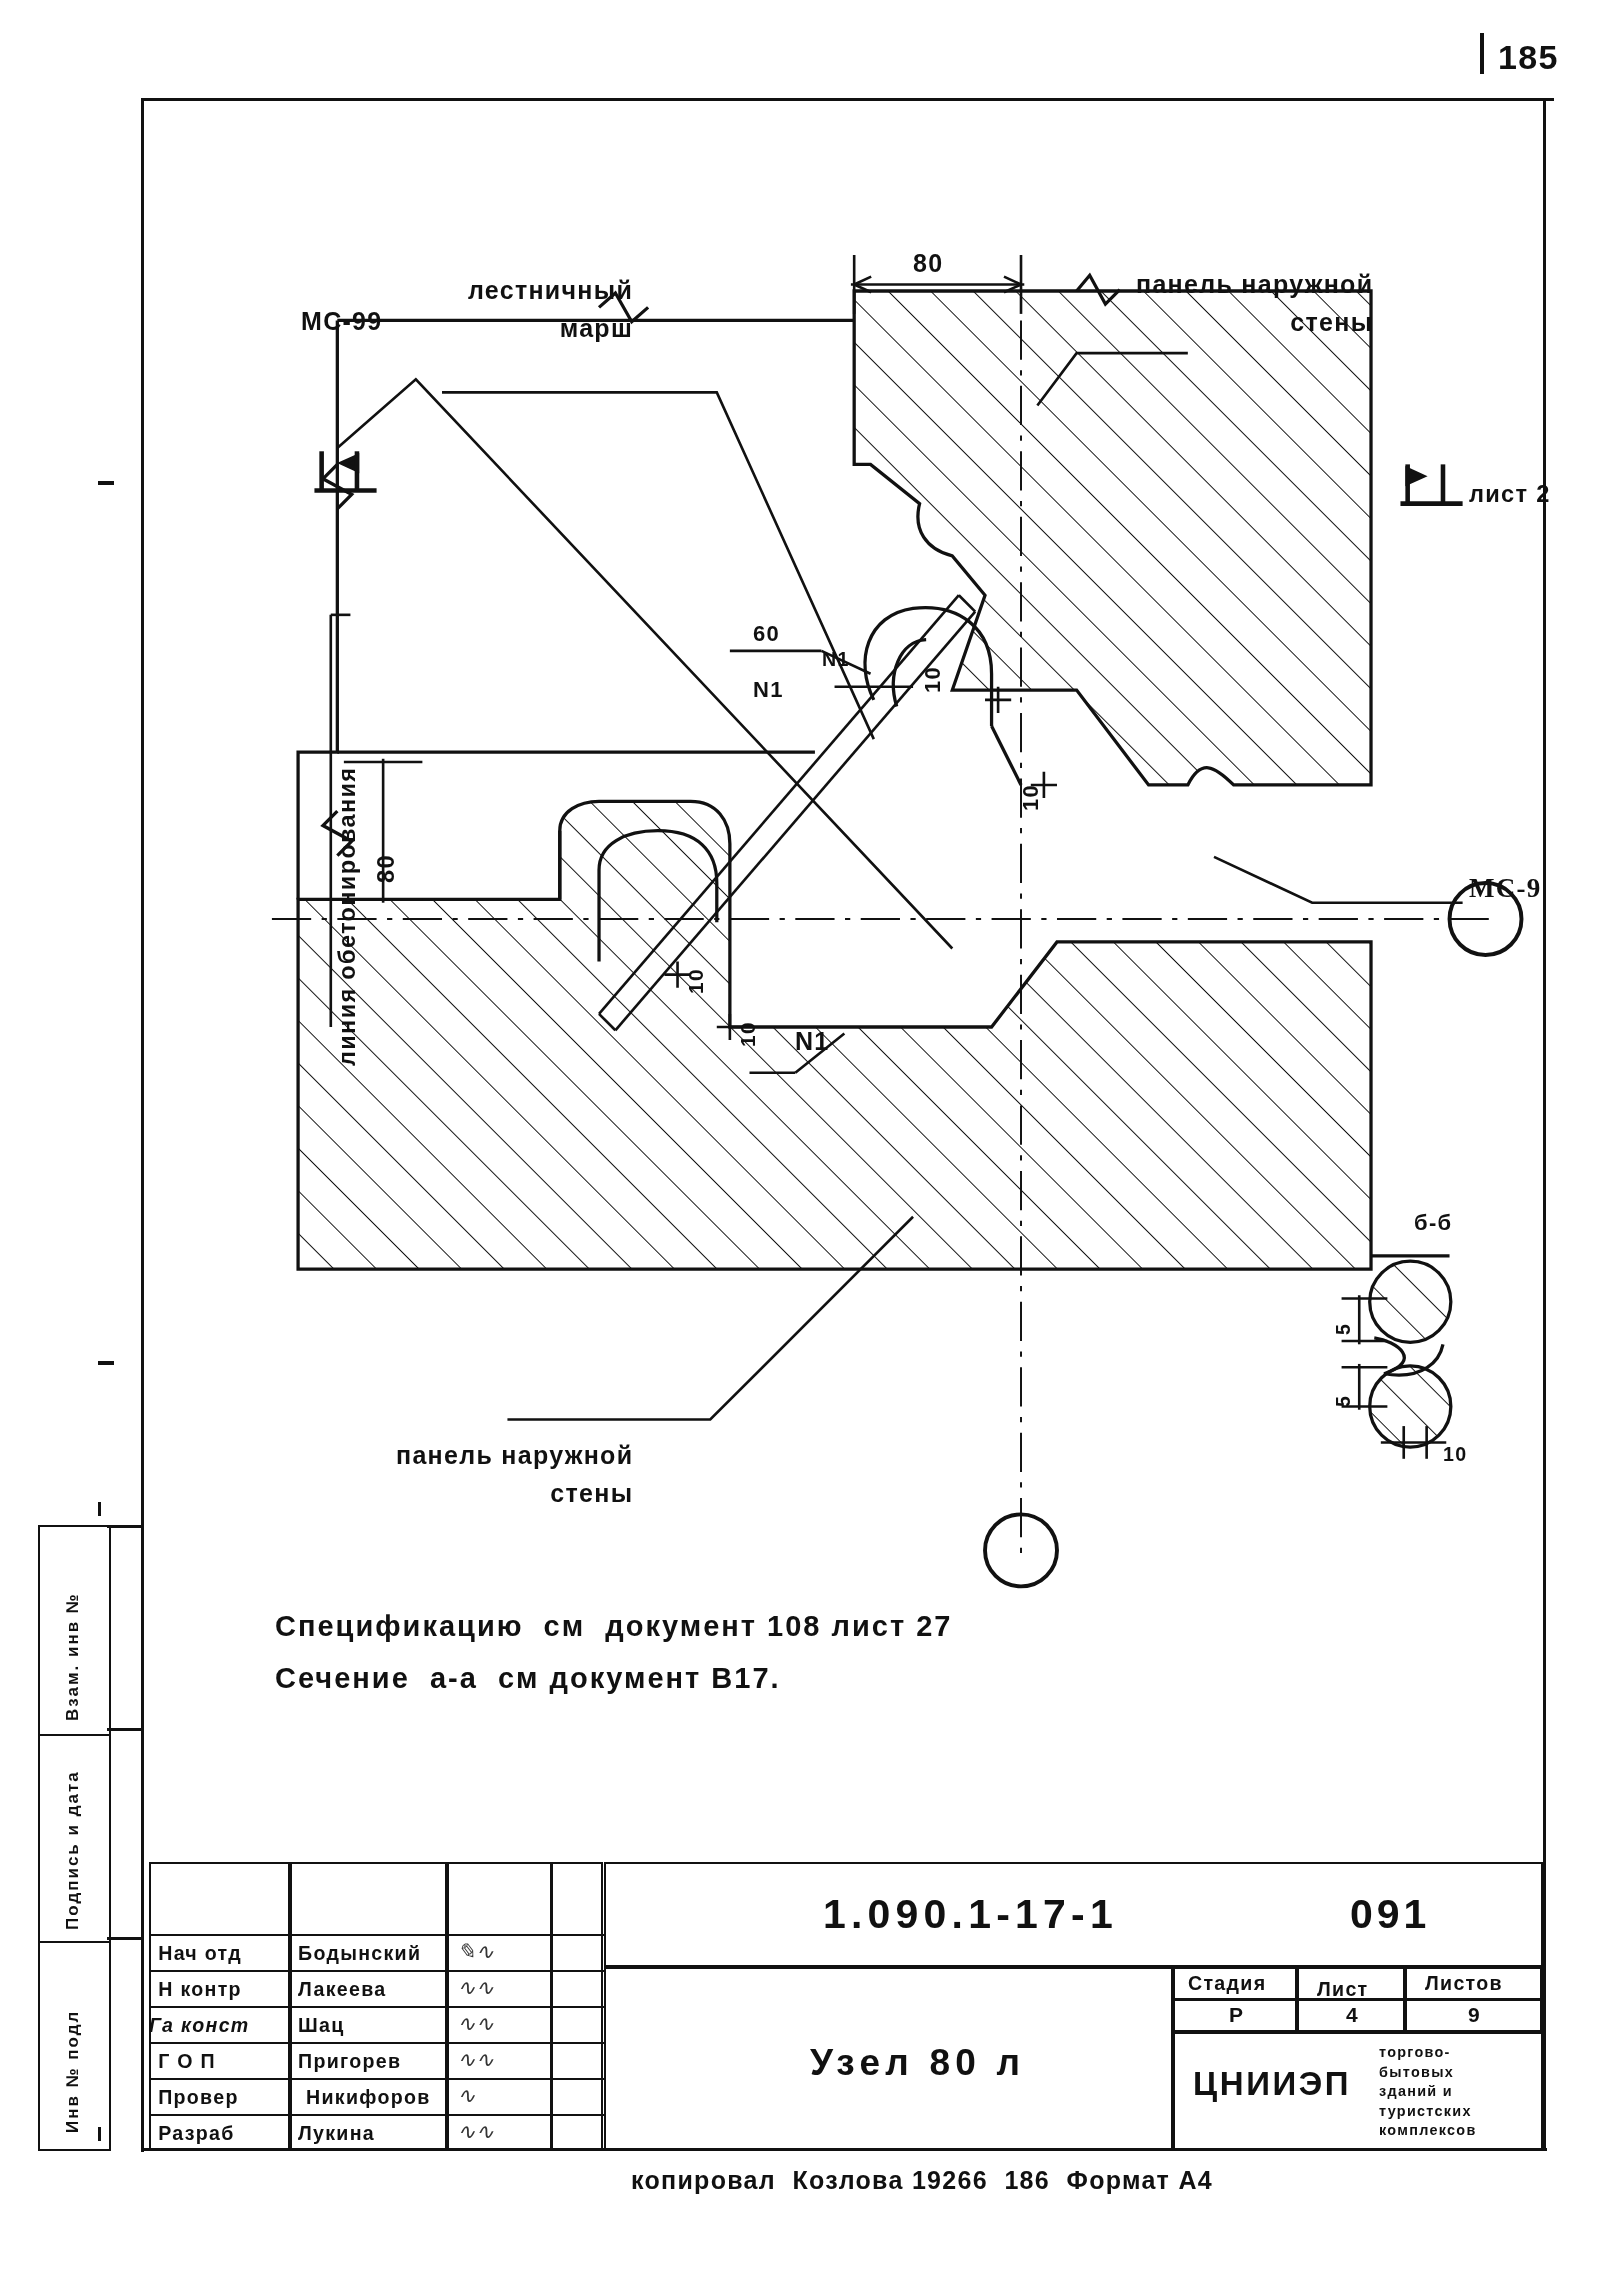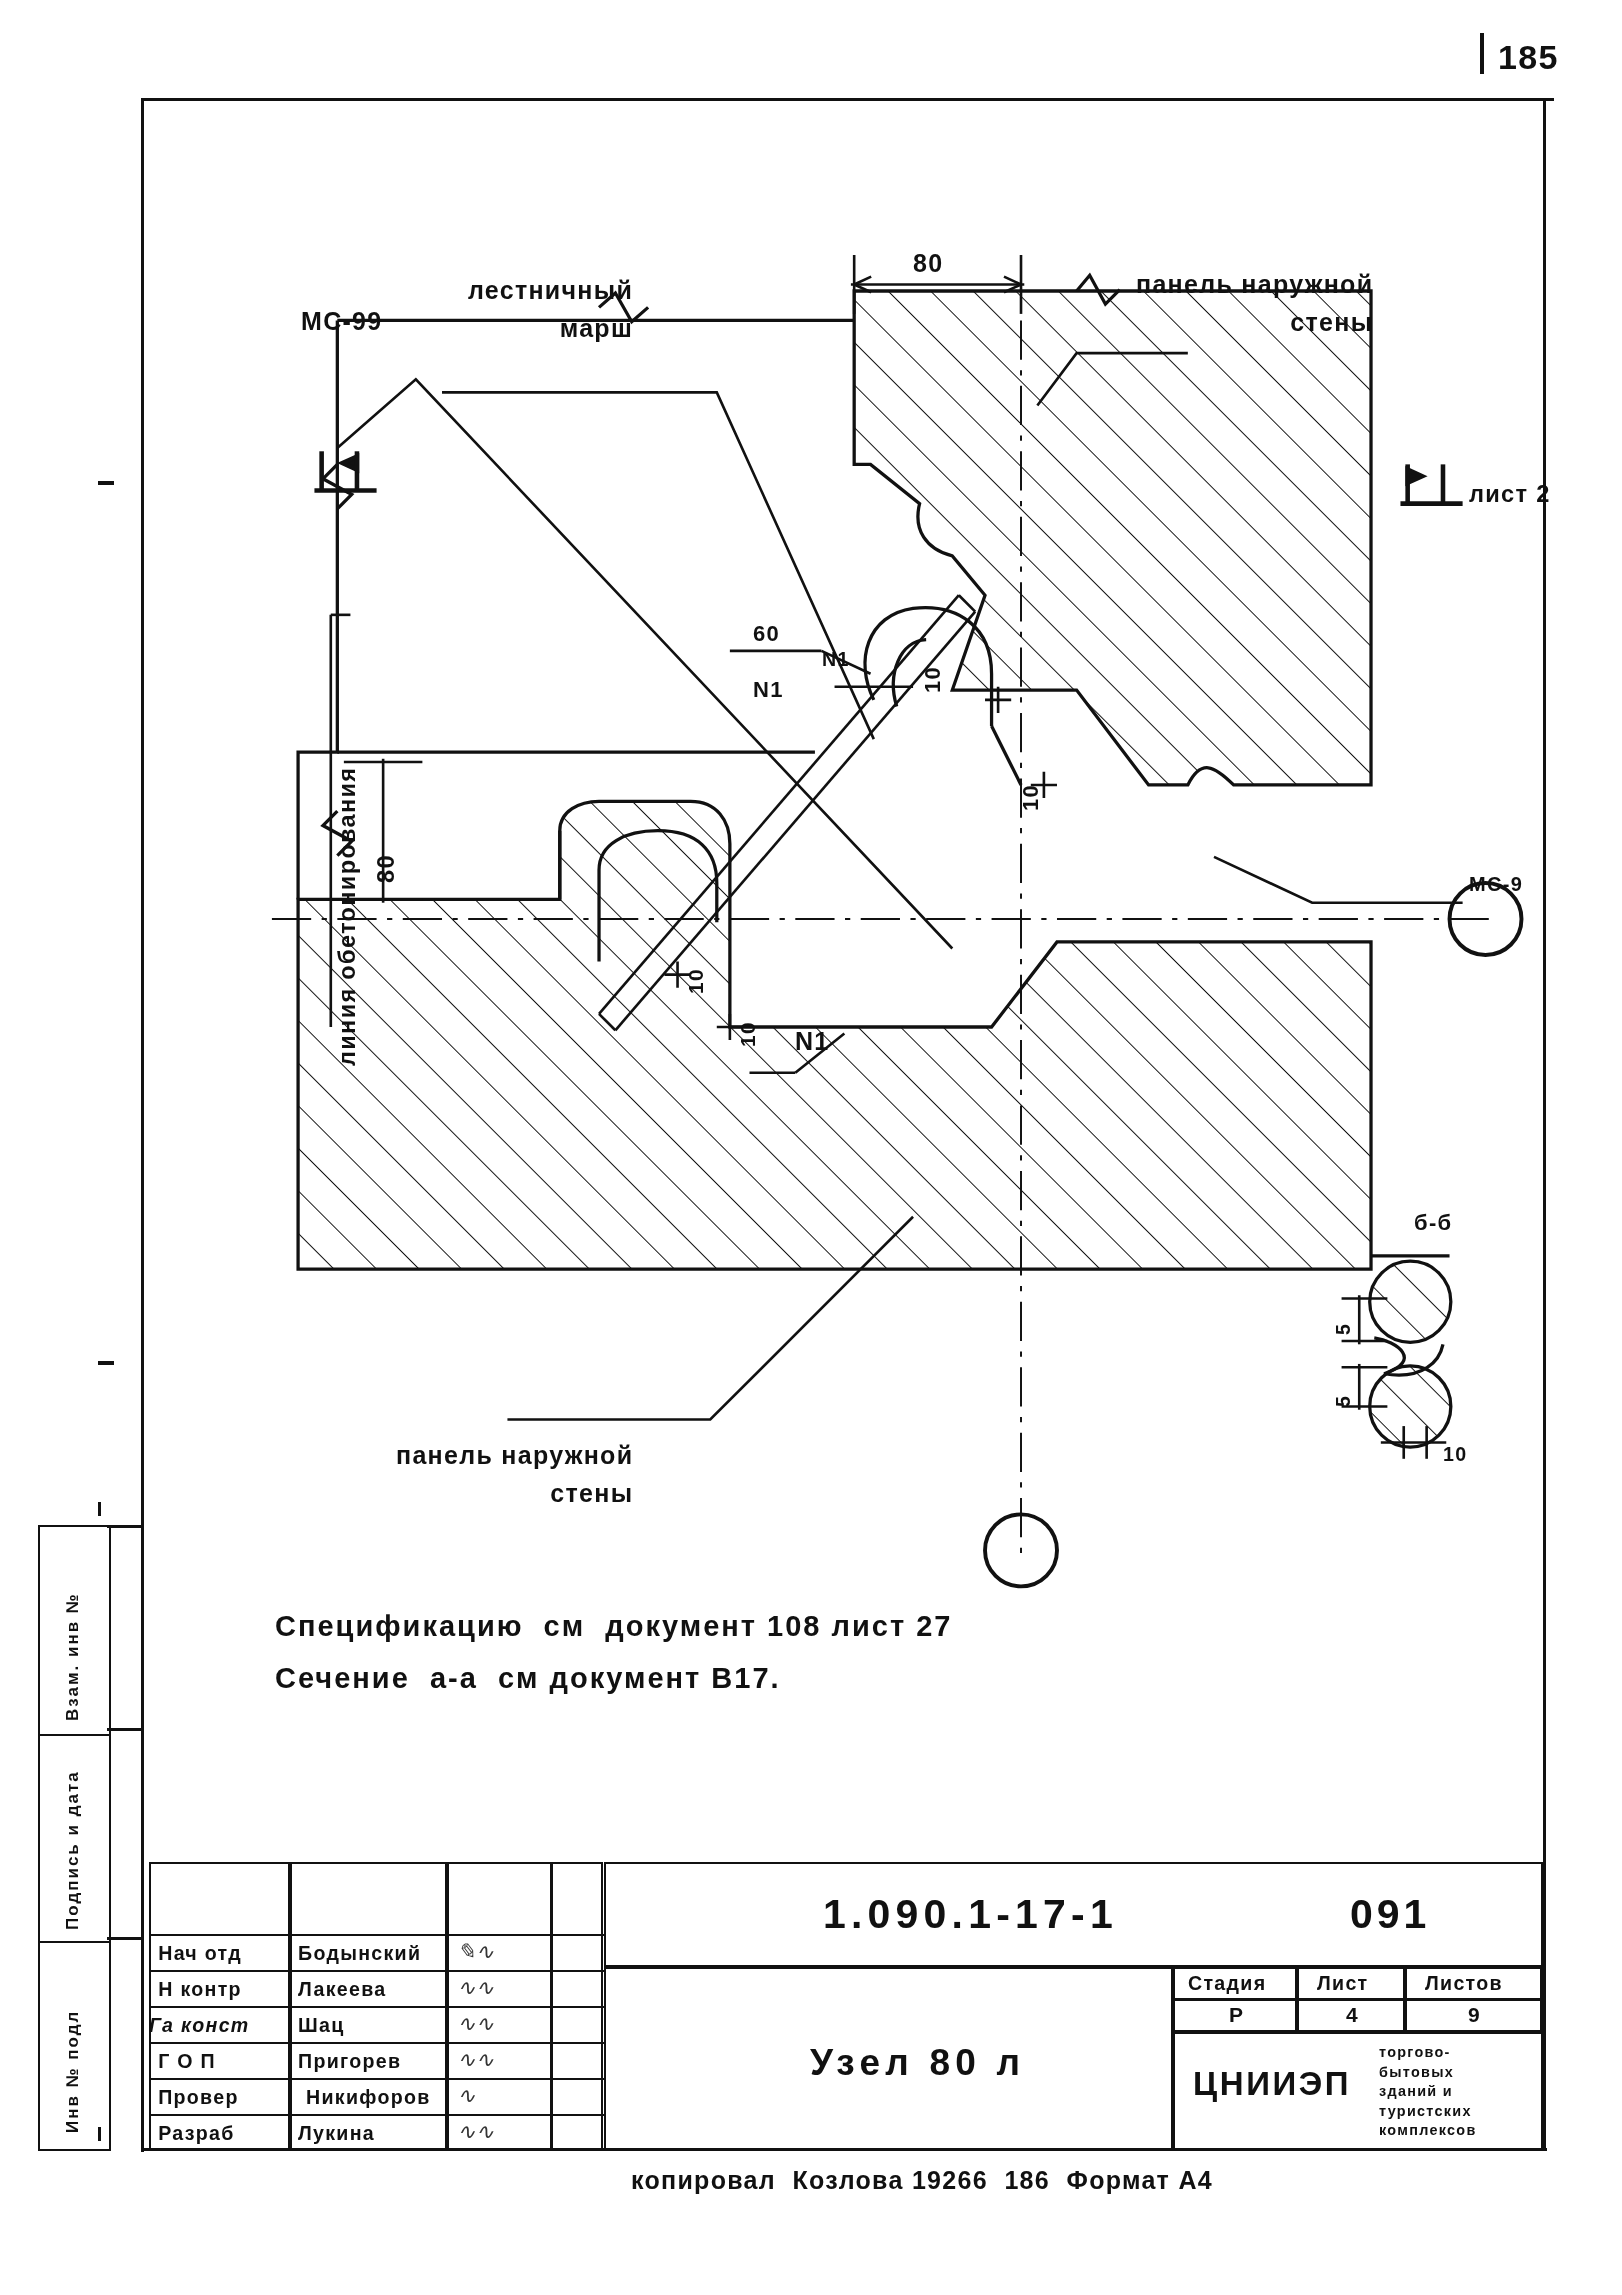--- a/index.html
+++ b/index.html
@@ -217,21 +217,21 @@
     <div class="txt" style="left:327px; top:173px; font-size:25px; line-height:38px;">лестничный
    марш</div>
 
     <div class="txt" style="left:160px; top:209px; font-size:25px;">МС-99</div>
 
     <div class="txt" style="left:995px; top:167px; font-size:25px; line-height:38px;">панель наружной
       стены</div>
 
     <div class="txt" style="left:1328px; top:383px; font-size:23.6px;">лист 2</div>
 
-    <div class="txt" style="left:1328px; top:775px; font-size:20px;">МС-9</div>
+    <div class="txt" style="left:1328px; top:775px; font-size:27px;font-family:Liberation Serif, serif;">МС-9</div>
 
     <div class="txt" style="left:255px; top:1338px; font-size:25px; line-height:38px;">панель наружной
         стены</div>
 
     <div class="txt" style="left:654px; top:929px; font-size:25px;">N1</div>
 
     <div class="txt" style="left:612px; top:579px; font-size:22px;">N1</div>
 
     <div class="txt" style="left:681px; top:550px; font-size:19.6px;">N1</div>
 
@@ -297,21 +297,21 @@
     <div class="cell" style="left:455px; top:105px; width:569px; height:183px;"></div>
     <div class="tb-txt" style="left:661px; top:180px; font-size:37px; letter-spacing:5.2px;">Узел 80 л</div>
 
     <div class="cell" style="left:1024px; top:105px; width:370px; height:33px;"></div>
     <div class="cell" style="left:1024px; top:137px; width:370px; height:33px;"></div>
     <div class="cell" style="left:1024px; top:105px; width:124px; height:65px;"></div>
     <div class="cell" style="left:1148px; top:105px; width:108px; height:65px;"></div>
     <div class="cell" style="left:1256px; top:105px; width:137px; height:65px;"></div>
 
     <div class="tb-txt" style="left:1039px; top:110px; font-size:19.6px;">Стадия</div>
-    <div class="tb-txt" style="left:1168px; top:110px; font-size:19.6px;">Лист</div>
+    <div class="tb-txt" style="left:1168px; top:116px; font-size:19.6px;">Лист</div>
     <div class="tb-txt" style="left:1276px; top:110px; font-size:19.6px;">Листов</div>
 
     <div class="tb-txt" style="left:1080px; top:141px; font-size:21px;">Р</div>
     <div class="tb-txt" style="left:1197px; top:141px; font-size:21px;">4</div>
     <div class="tb-txt" style="left:1319px; top:141px; font-size:21px;">9</div>
 
     <div class="cell" style="left:1024px; top:170px; width:370px; height:118px;"></div>
     <div class="tb-txt" style="left:1044px; top:203px; font-size:33px; letter-spacing:2.6px;">ЦНИИЭП</div>
     <div class="tb-txt" style="left:1230px; top:181px; font-size:14.4px; line-height:19.6px; font-weight:700;">торгово-
 бытовых

